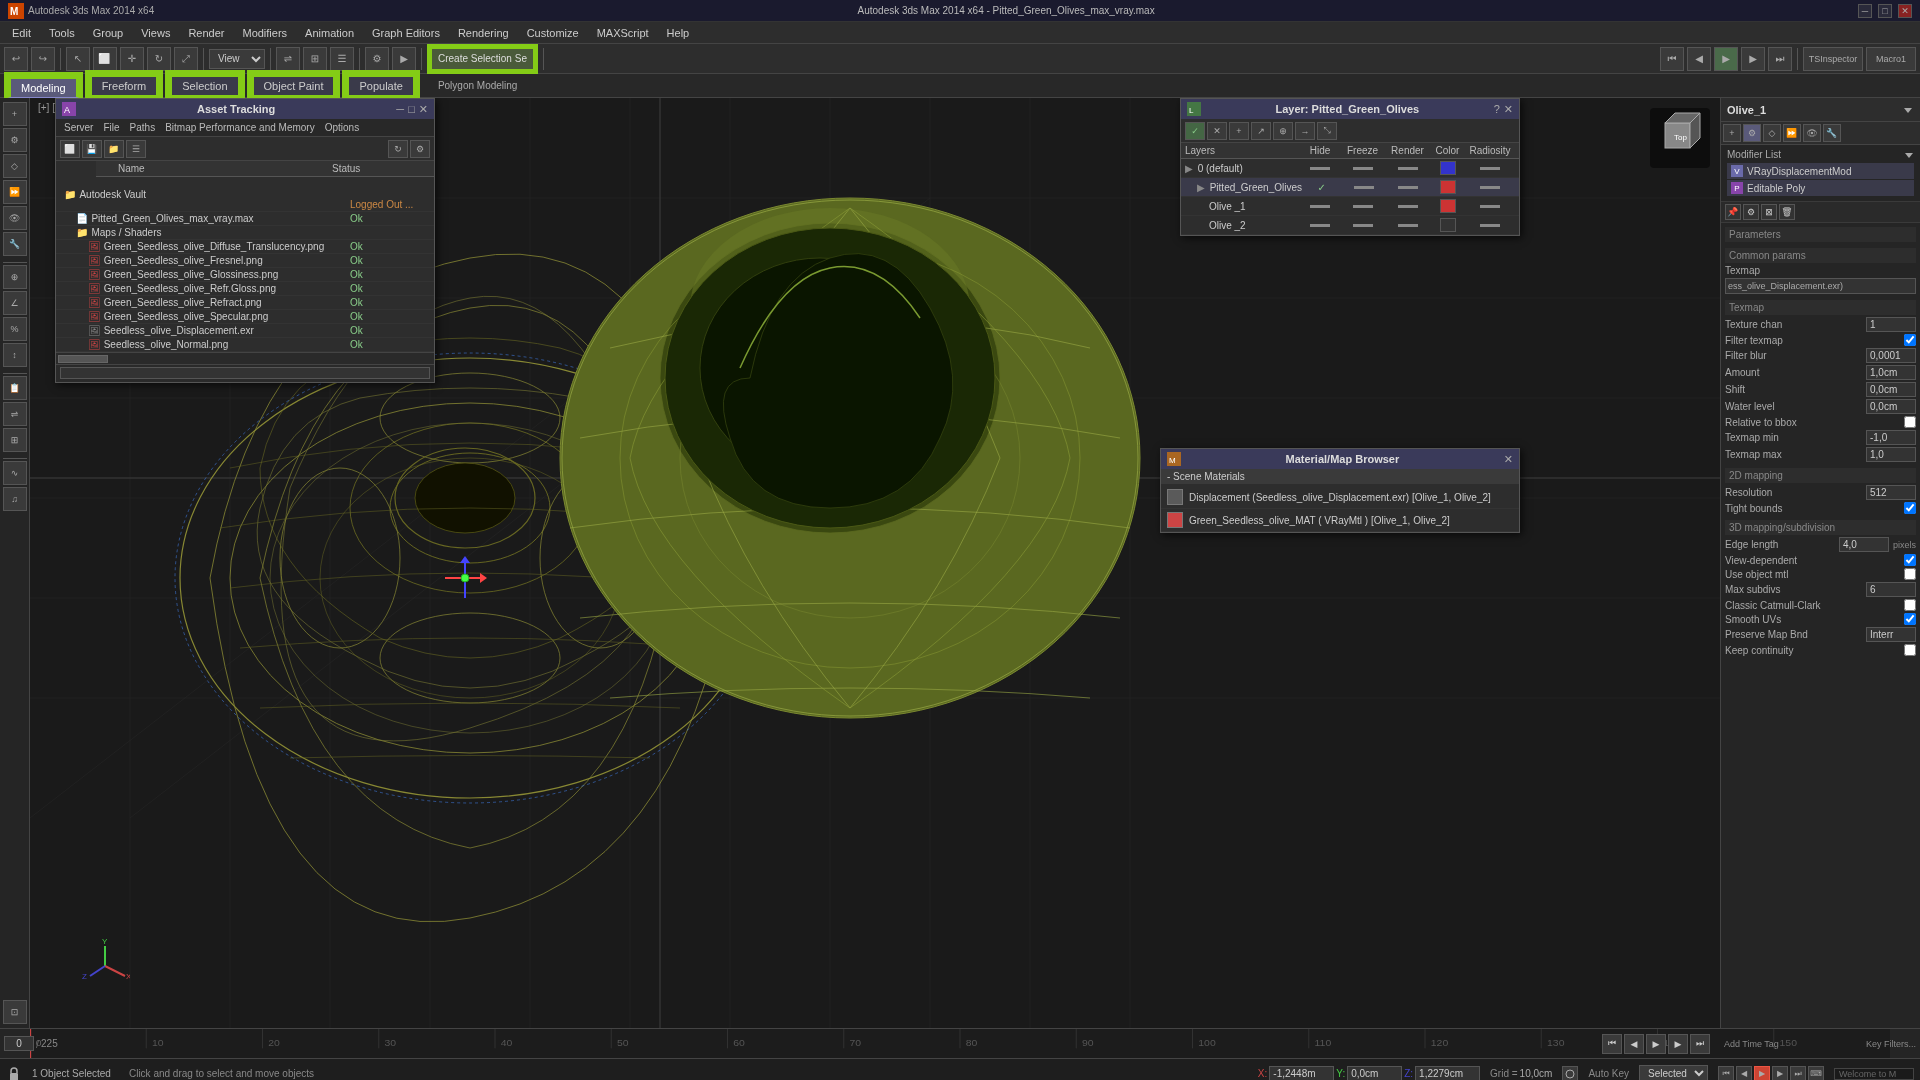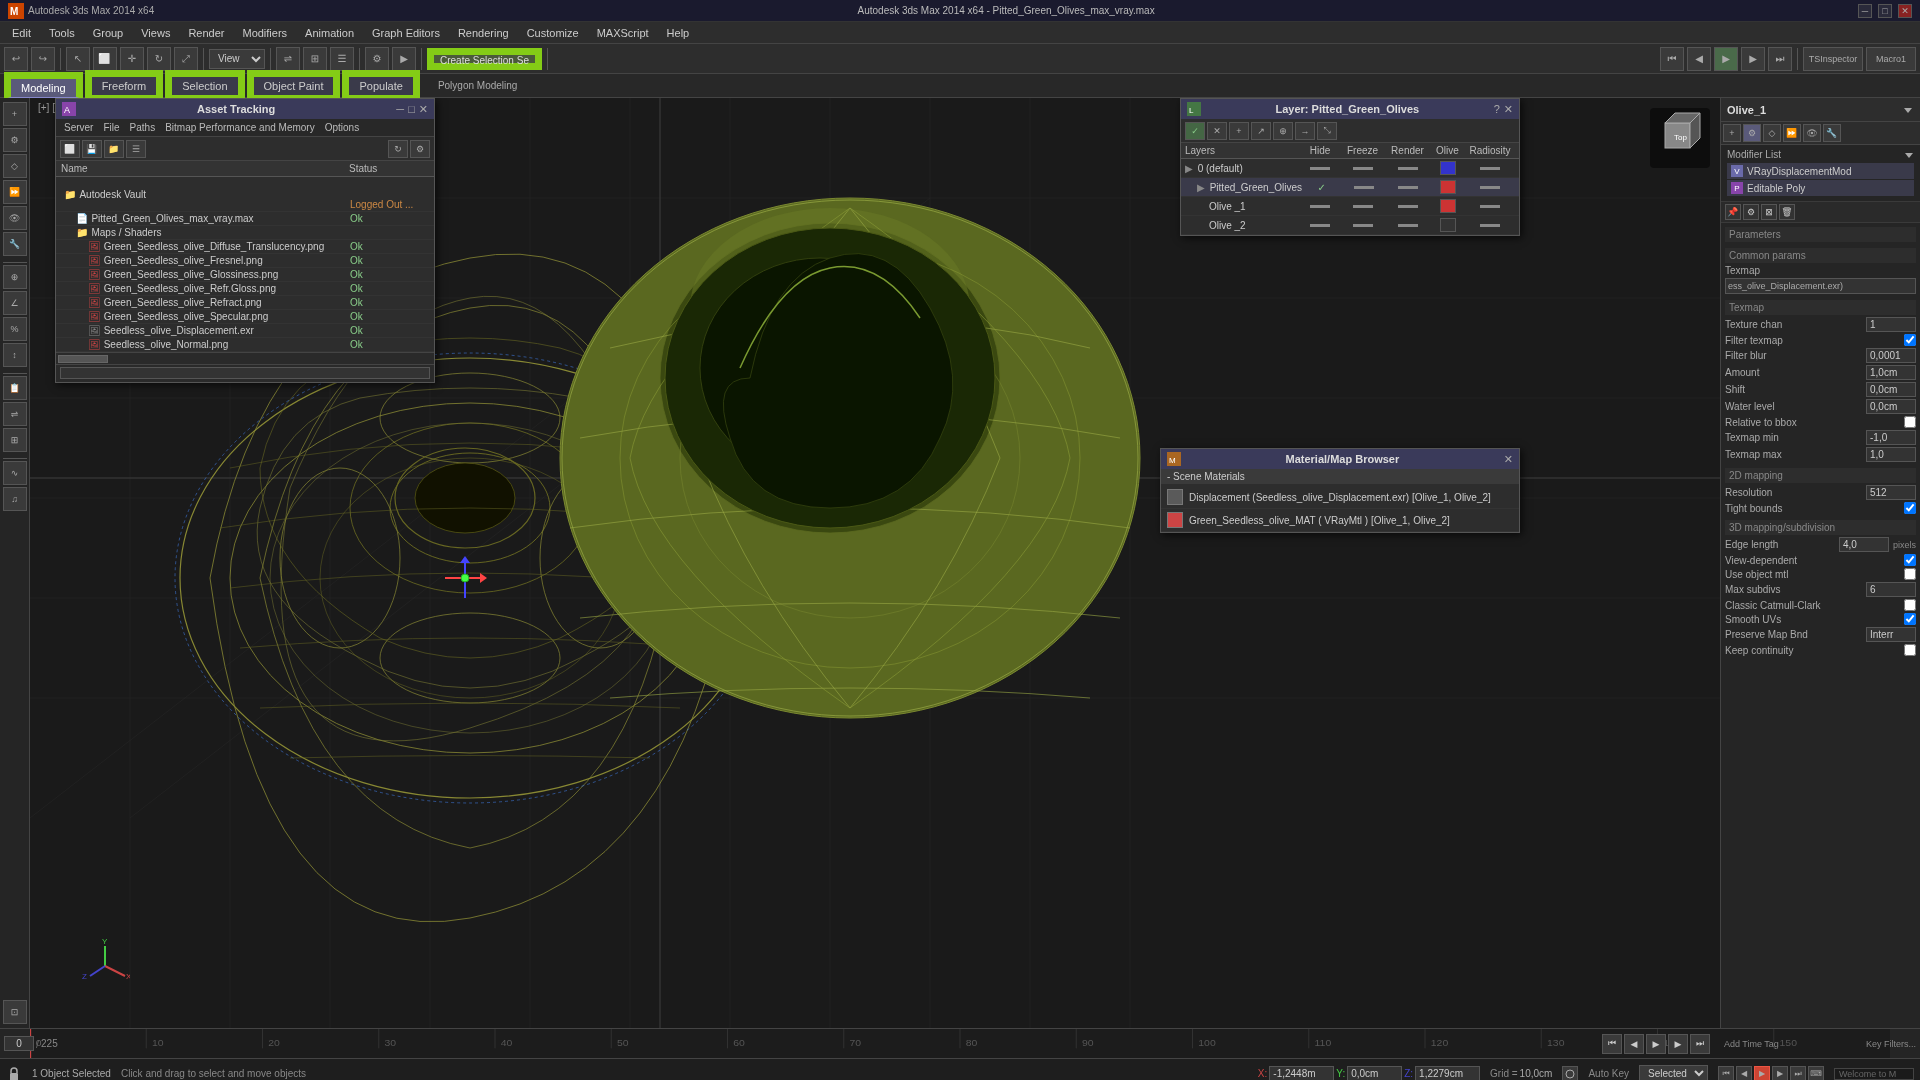--- a/index.html
+++ b/index.html
@@ -53,21 +53,21 @@
       border: 1px solid #555;
       display: flex; align-items: center; justify-content: center;
       cursor: pointer; color: #aaa; font-size: 10px;
     }
     .tb-sep { width: 1px; height: 22px; background: #555; margin: 0 2px; }
     .tb-dropdown {
       height: 20px; background: #3a3a3a; border: 1px solid #555;
       color: #ccc; padding: 0 4px; font-size: 10px; cursor: pointer;
     }
     .create-sel-btn {
-      height: 22px; background: #4a5a3a; border: 7px solid #84cc16;
+      height: 30px; background: #4a5a3a; border: 5px solid #84cc16;
       color: #ddd; padding: 0 6px; font-size: 10px; cursor: pointer;
     }
 
     
     #subtoolbar {
       height: 24px;
       background: #282828;
       display: flex;
       align-items: center;
       padding: 0 4px;
@@ -241,21 +241,22 @@
       align-items: center;
       padding: 0 4px;
       gap: 2px;
       border-bottom: 1px solid #444;
     }
     .at-btn { width: 20px; height: 18px; background: #3a3a3a; border: 1px solid #555; display: flex; align-items: center; justify-content: center; cursor: pointer; font-size: 9px; color: #aaa; }
     .at-table-header {
       display: flex;
       background: #333;
       border-bottom: 1px solid #555;
-      padding: 2px 5px;
+      padding: 2px 22px;
+      margin-left: 40px;
     }
     .at-col-name { flex: 1; color: #bbb; font-size: 10px; }
     .at-col-status { width: 80px; color: #bbb; font-size: 10px; }
     .at-rows { overflow-y: auto; max-height: 180px; }
     .at-row {
       display: flex;
       align-items: center;
       padding: 1px 4px;
       border-bottom: 1px solid #333;
       cursor: pointer;
@@ -704,21 +705,21 @@
         <div class="lm-btn">⊕</div>
         <div class="lm-btn">→</div>
         <div class="lm-btn">⤡</div>
       </div>
 
       <div class="lm-table-header">
         <span class="lm-col-name">Layers</span>
         <span class="lm-col-hide">Hide</span>
         <span class="lm-col-freeze">Freeze</span>
         <span class="lm-col-render">Render</span>
-        <span class="lm-col-color">Olive</span>
+        <span class="lm-col-color">Color</span>
         <span class="lm-col-radio">Radiosity</span>
       </div>
 
       <div>
         <div class="lm-row">
           <span class="lm-row-name">
             <span style="color:#888;margin-right:2px;">▶</span>
             <span>0 (default)</span>
           </span>
           <div style="width:40px;" class="lm-cell">
@@ -1042,21 +1043,21 @@
         <rect x="2" y="6" width="8" height="8" rx="1" fill="#aaa"></rect>
         <path d="M3,6 V4 a3,3 0 0,1 6,0 V6" fill="none" stroke="#aaa" stroke-width="1.5"></path>
       </svg>
   </div>
 
   <div style="display:flex;gap:4px;align-items:center;">
     <span>1 Object Selected</span>
   </div>
 
   <div style="flex:1;">
-    <span style="color:#888;">Click and drag to select and move objects</span>
+    <span style="color:#888;margin-left:8px;">Click and drag to select and move objects</span>
   </div>
 
   <div style="display:flex;gap:2px;align-items:center;">
     <span style="color:#cc4444;font-size:10px;">X:</span>
     <span class="param-value" style="width:65px;">-1,2448m</span>
     <span style="color:#44cc44;font-size:10px;">Y:</span>
     <span class="param-value" style="width:55px;">0,0cm</span>
     <span style="color:#4444cc;font-size:10px;">Z:</span>
     <span class="param-value" style="width:65px;">1,2279cm</span>
   </div>

